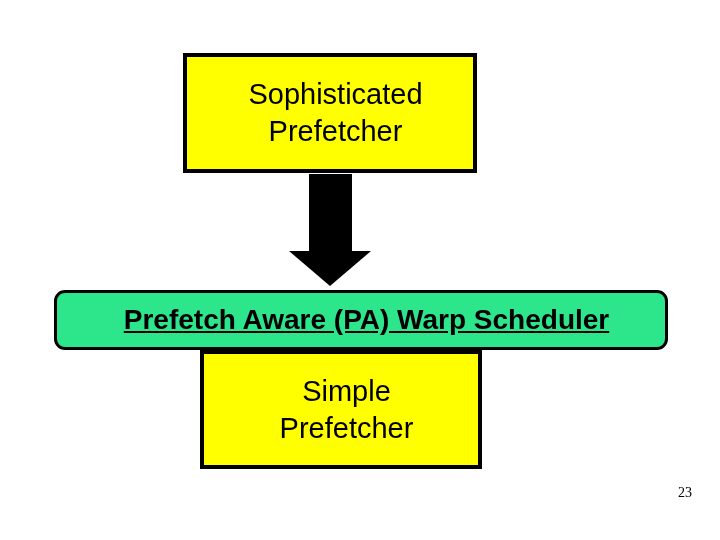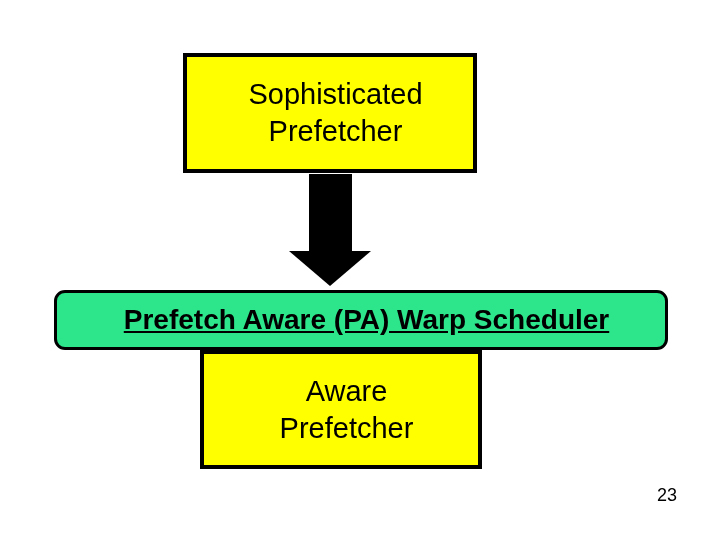--- a/index.html
+++ b/index.html
@@ -61,26 +61,26 @@
     position: absolute;
     left: 289px;
     top: 174px;
   }
   .arrow rect, .arrow polygon {
     fill: var(--arrow-black, #000000);
     stroke: none;
   }
   .page-number {
     position: absolute;
-    left: 637px;
+    left: 652px;
     top: 485px;
     width: 40px;
     text-align: right;
-    font-family: Liberation Sans, sans-serif;
-    font-size: 18px;
+    font-family: Liberation Serif, serif;
+    font-size: 14px;
     color: var(--text-black, #000000);
   }
 </style>
 </head>
 <body>
 
 <div class="slide">
 
   <div class="box yellow box-top">
     <span class="line">Sophisticated</span>
@@ -90,19 +90,19 @@
   <svg class="arrow" width="82" height="112" viewBox="0 0 82 112" aria-hidden="true">
     <rect x="20" y="0" width="43" height="78"></rect>
     <polygon points="0,77 82,77 41,112"></polygon>
   </svg>
 
   <div class="box green">
     <span>Prefetch Aware (PA) Warp Scheduler</span>
   </div>
 
   <div class="box yellow box-bottom">
-    <span class="line">Aware</span>
+    <span class="line">Simple</span>
     <span class="line">Prefetcher</span>
   </div>
 
   <div class="page-number">23</div>
 
 </div>
 
 </body></html>

